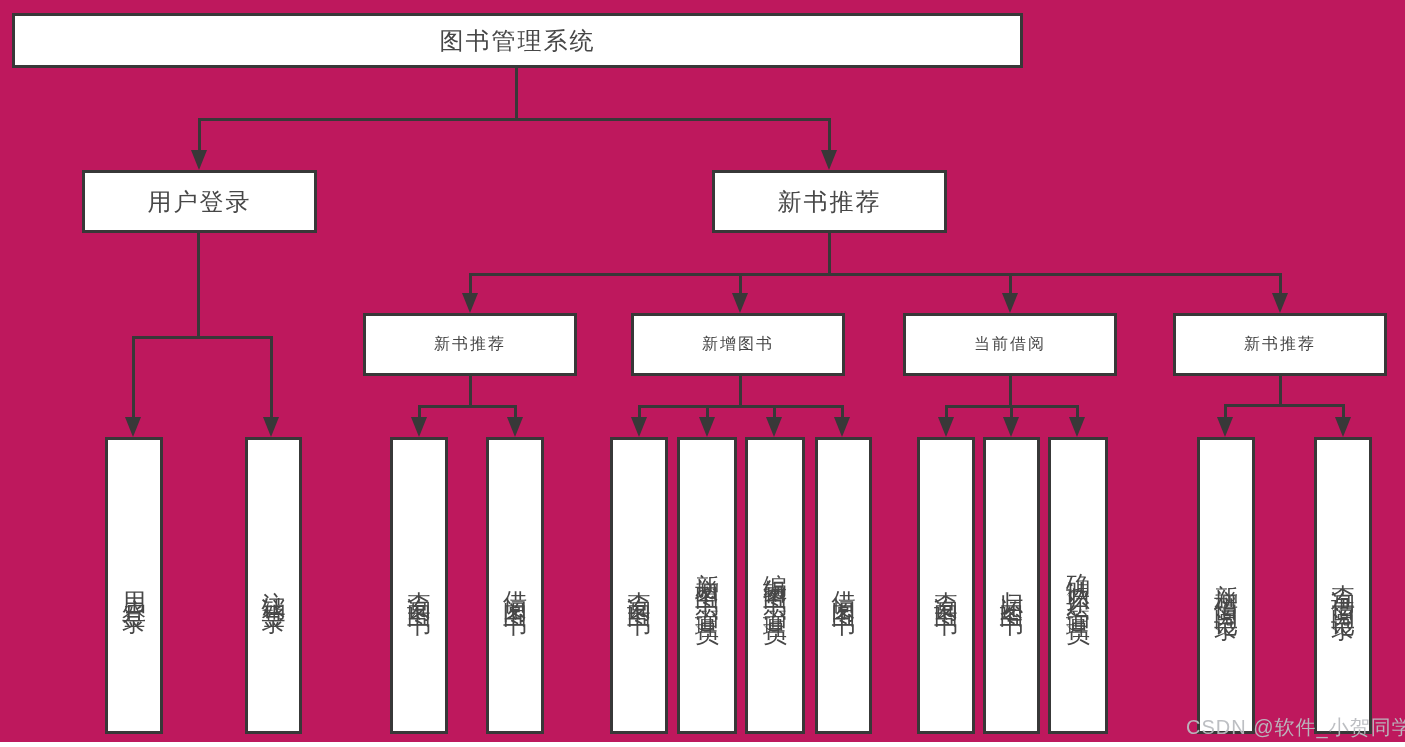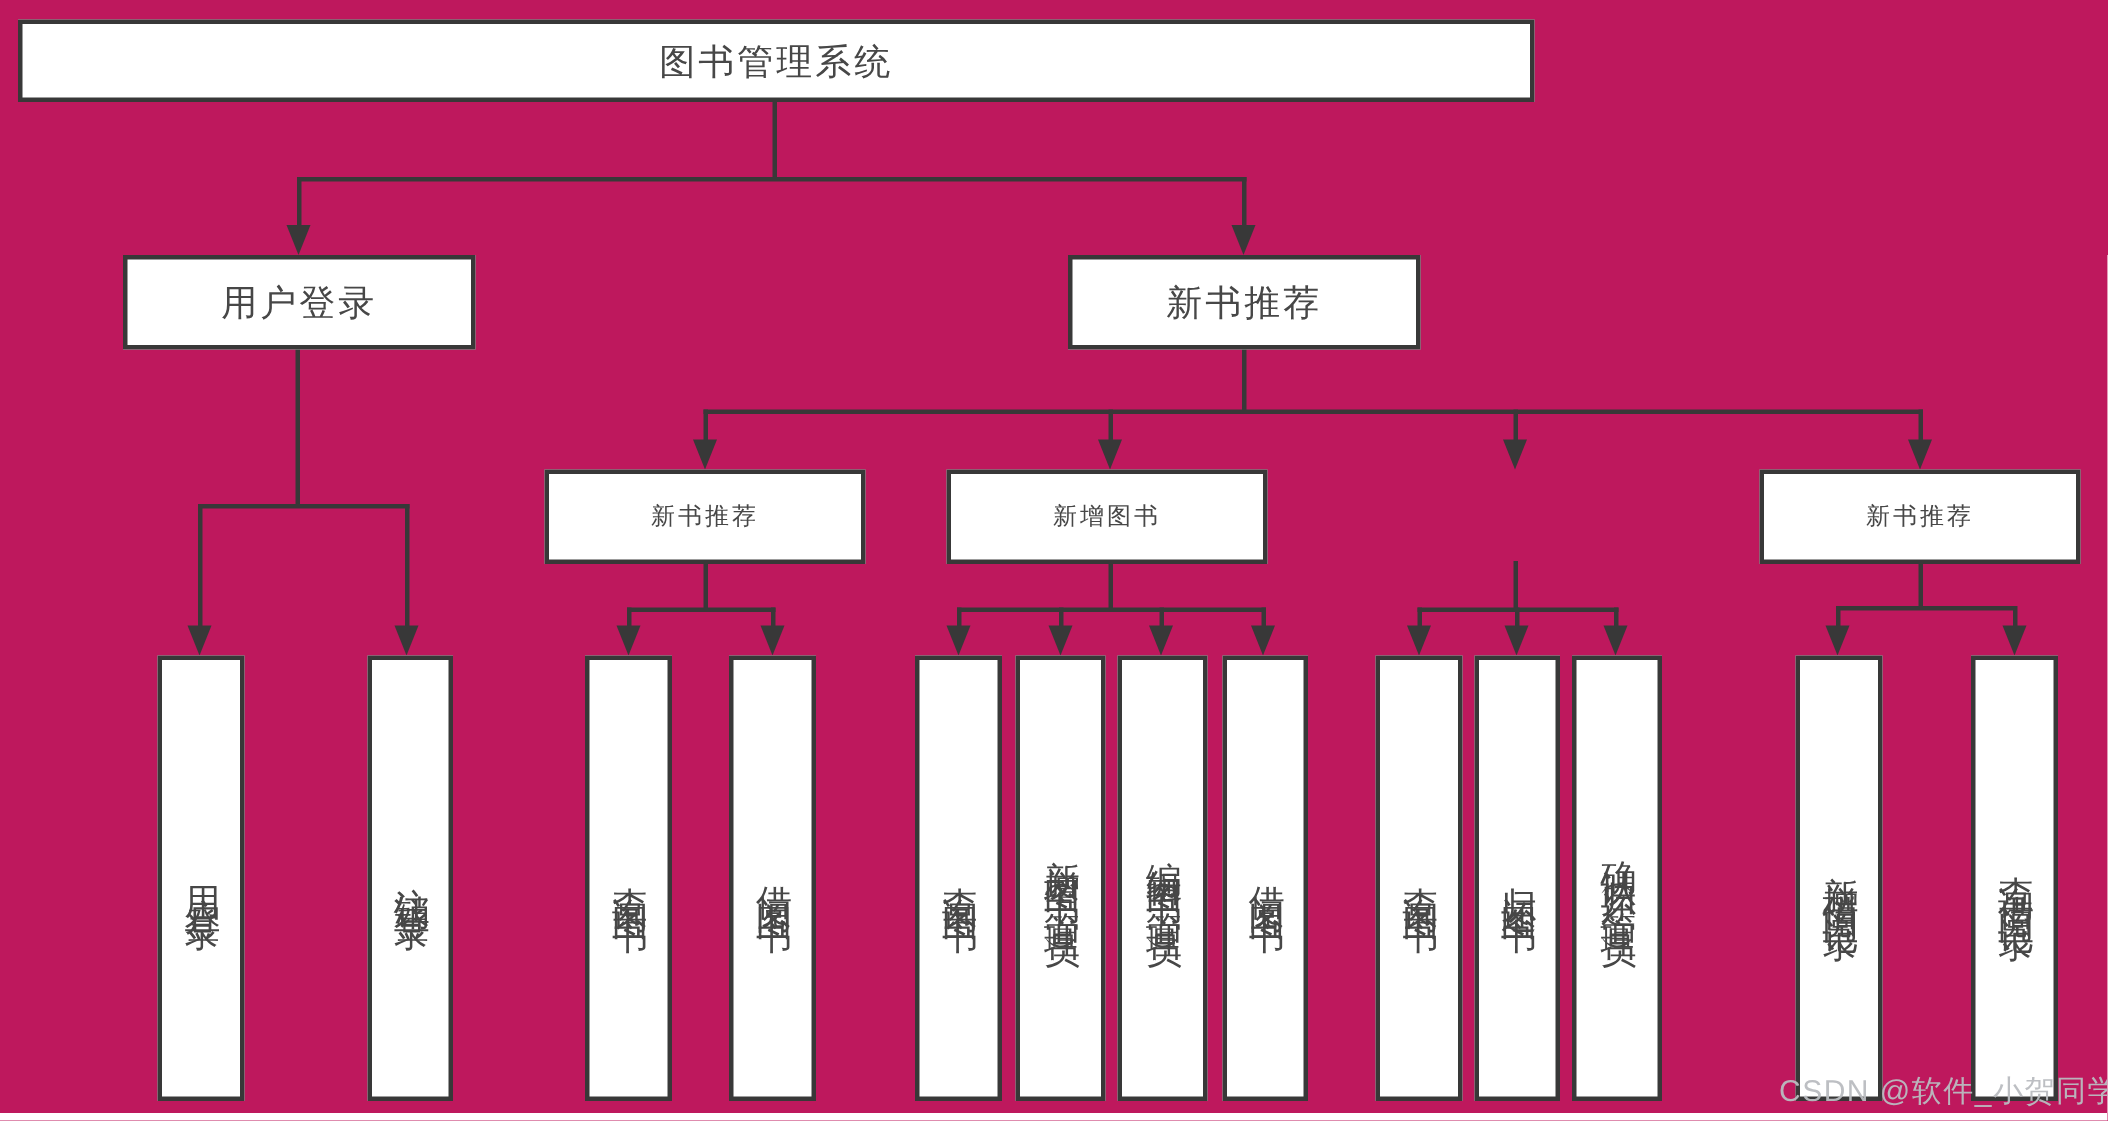--- a/index.html
+++ b/index.html
@@ -61,20 +61,21 @@
   <div class="ah" style="left:462px;top:293px"></div>
   <div class="vl" style="left:739px;top:273px;height:22px"></div>
   <div class="ah" style="left:732px;top:293px"></div>
   <div class="vl" style="left:1009px;top:273px;height:22px"></div>
   <div class="ah" style="left:1002px;top:293px"></div>
   <div class="vl" style="left:1279px;top:273px;height:22px"></div>
   <div class="ah" style="left:1272px;top:293px"></div>
 
   <div class="box lv3" style="left:363px;top:313px;width:214px;height:63px">新书推荐</div>
   <div class="box lv3" style="left:631px;top:313px;width:214px;height:63px">新增图书</div>
+  <div class="box lv3" style="left:903px;top:313px;width:214px;height:63px">当前借阅</div>
   <div class="box lv3" style="left:1173px;top:313px;width:214px;height:63px">新书推荐</div>
 
   <div class="vl" style="left:469px;top:374px;height:33px"></div>
   <div class="hl" style="left:418px;top:405px;width:99px"></div>
   <div class="vl" style="left:418px;top:405px;height:14px"></div>
   <div class="ah" style="left:411px;top:417px"></div>
   <div class="vl" style="left:514px;top:405px;height:14px"></div>
   <div class="ah" style="left:507px;top:417px"></div>
 
   <div class="vl" style="left:739px;top:374px;height:33px"></div>

